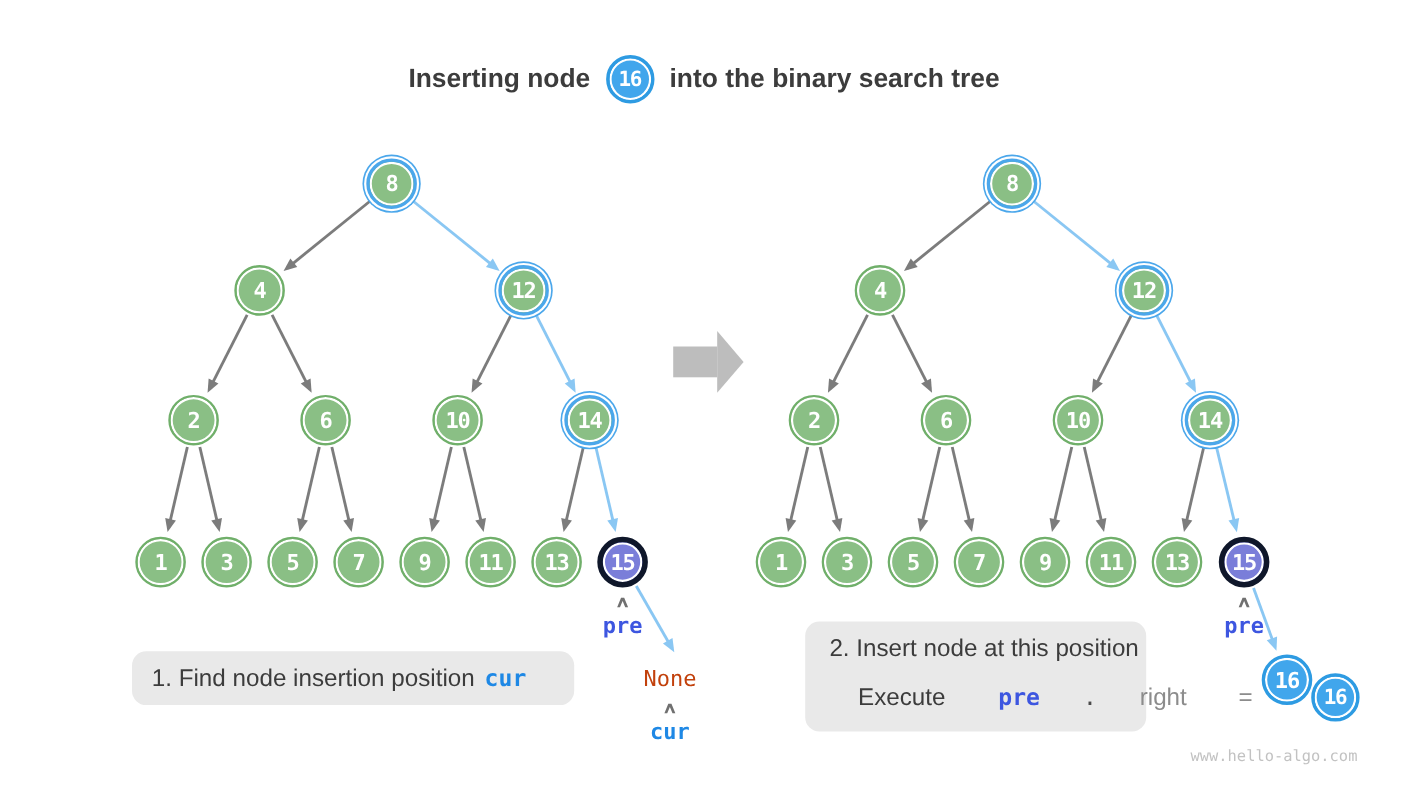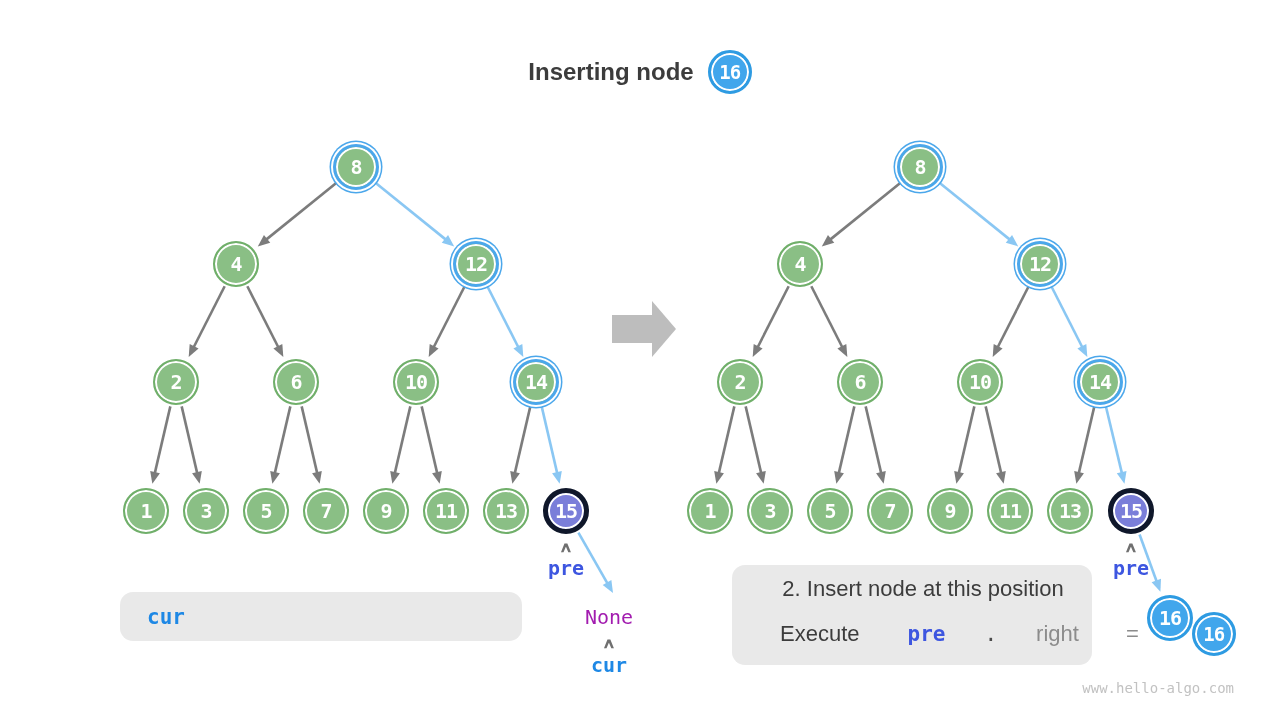--- a/index.html
+++ b/index.html
@@ -47,40 +47,40 @@
                         border-left:24px solid #BDBDBD; }
 
   
   .caption1 {
     position:absolute; left:120px; top:592px; width:402px; height:49px;
     background:#E9E9E9; border-radius:13px;
     display:flex; align-items:center; padding-left:18px; box-sizing:border-box;
     font-size:22px; color:#3C3C3C;
   }
   .caption2 {
-    position:absolute; left:732px; top:565px; width:360px; height:100px;
+    position:absolute; left:732px; top:565px; width:310px; height:100px;
     background:#E9E9E9; border-radius:13px; box-sizing:border-box;
     padding:11px 0 9px 22px;
     display:flex; flex-direction:column; justify-content:space-between;
-    font-size:22px; color:#3C3C3C;text-align:center;
+    font-size:22px; color:#3C3C3C;
   }
   .caption2 .line2 { display:flex; align-items:center; margin-left:26px;gap:39px; }
   .kw-cur { font-family:"DejaVu Sans Mono", monospace; font-weight:700; color:#1E88E5; margin-left:9px; font-size:21px; }
   .kw-pre-inline { font-family:"DejaVu Sans Mono", monospace; font-weight:700; color:#3D56E0; margin-left:9px; font-size:21px; }
   .code-dark { font-family:"DejaVu Sans Mono", monospace; color:#4A4A4A; font-size:21px; }
   .code-gray { font-family:Liberation Sans, sans-serif; color:#8C8C8C; font-size:22px; }
   .eq-gap { margin:0 10px 0 8px; }
   .circle-gap { margin-left:4px; }
 
   
   .ann { position:absolute; transform:translate(-50%,-50%); white-space:nowrap; }
   .caret { font-family:"Liberation Sans", sans-serif; font-size:14px; font-weight:700; color:#707070; transform:translate(-50%,-50%) scaleX(1.35); }
   .lbl-pre  { font-family:"DejaVu Sans Mono", monospace; font-weight:700; font-size:20px; color:#3D56E0; }
   .lbl-cur  { font-family:"DejaVu Sans Mono", monospace; font-weight:700; font-size:20px; color:#1E88E5; }
-  .lbl-none { font-family:"DejaVu Sans Mono", monospace; font-size:20px; color:#a21caf; }
+  .lbl-none { font-family:"DejaVu Sans Mono", monospace; font-size:20px; color:#c2410c; }
   .pos-caret-pre-left  { left:566px; top:547px; }
   .pos-pre-left        { left:566px; top:568px; }
   .pos-none            { left:609px; top:617px; }
   .pos-caret-cur       { left:609px; top:643px; }
   .pos-cur             { left:609px; top:665px; }
   .pos-caret-pre-right { left:1131px; top:547px; }
   .pos-pre-right       { left:1131px; top:568px; }
 
   
   .watermark {
@@ -130,37 +130,39 @@
       <line x1="974.337162633493" y1="406.3502006759799" x2="957.2484318291289" y2="479.8317431347457" stroke="#7C7C7C" stroke-width="2.6" marker-end="url(#arr-gray)"></line>
       <line x1="985.662837366507" y1="406.3502006759799" x2="1002.7515681708711" y2="479.8317431347457" stroke="#7C7C7C" stroke-width="2.6" marker-end="url(#arr-gray)"></line>
       <line x1="1094.337162633493" y1="406.3502006759799" x2="1077.248431829129" y2="479.8317431347457" stroke="#7C7C7C" stroke-width="2.6" marker-end="url(#arr-gray)"></line>
       <line x1="1105.8414504100313" y1="406.30797106109736" x2="1123.5229434751602" y2="479.8857970417954" stroke="#8AC7F3" stroke-width="2.6" marker-end="url(#arr-blue)"></line>
       <line x1="1139.5611997012" y1="534.4884196930354" x2="1159.0416643824642" y2="587.9348227929146" stroke="#8AC7F3" stroke-width="2.6" marker-end="url(#arr-blue)"></line>
     </svg>
 
   <div class="title">
     <span>Inserting node</span>
     <span class="inline-node">16</span>
+    <span>into the binary search tree</span>
   </div>
 
   <div class="block-arrow">
     <div class="shaft"></div>
     <div class="head"></div>
   </div>
 
   <span class="ann caret pos-caret-pre-left">∧</span>
   <span class="ann lbl-pre pos-pre-left">pre</span>
   <span class="ann lbl-none pos-none">None</span>
   <span class="ann caret pos-caret-cur">∧</span>
   <span class="ann lbl-cur pos-cur">cur</span>
 
   <span class="ann caret pos-caret-pre-right">∧</span>
   <span class="ann lbl-pre pos-pre-right">pre</span>
 
   <div class="caption1">
+    <span>1. Find node insertion position</span>
     <span class="kw-cur">cur</span>
   </div>
 
   <div class="caption2">
     <div>2. Insert node at this position</div>
     <div class="line2">
       <span>Execute</span>
       <span class="kw-pre-inline">pre</span>
       <span class="code-dark">.</span>
       <span class="code-gray">right</span>

